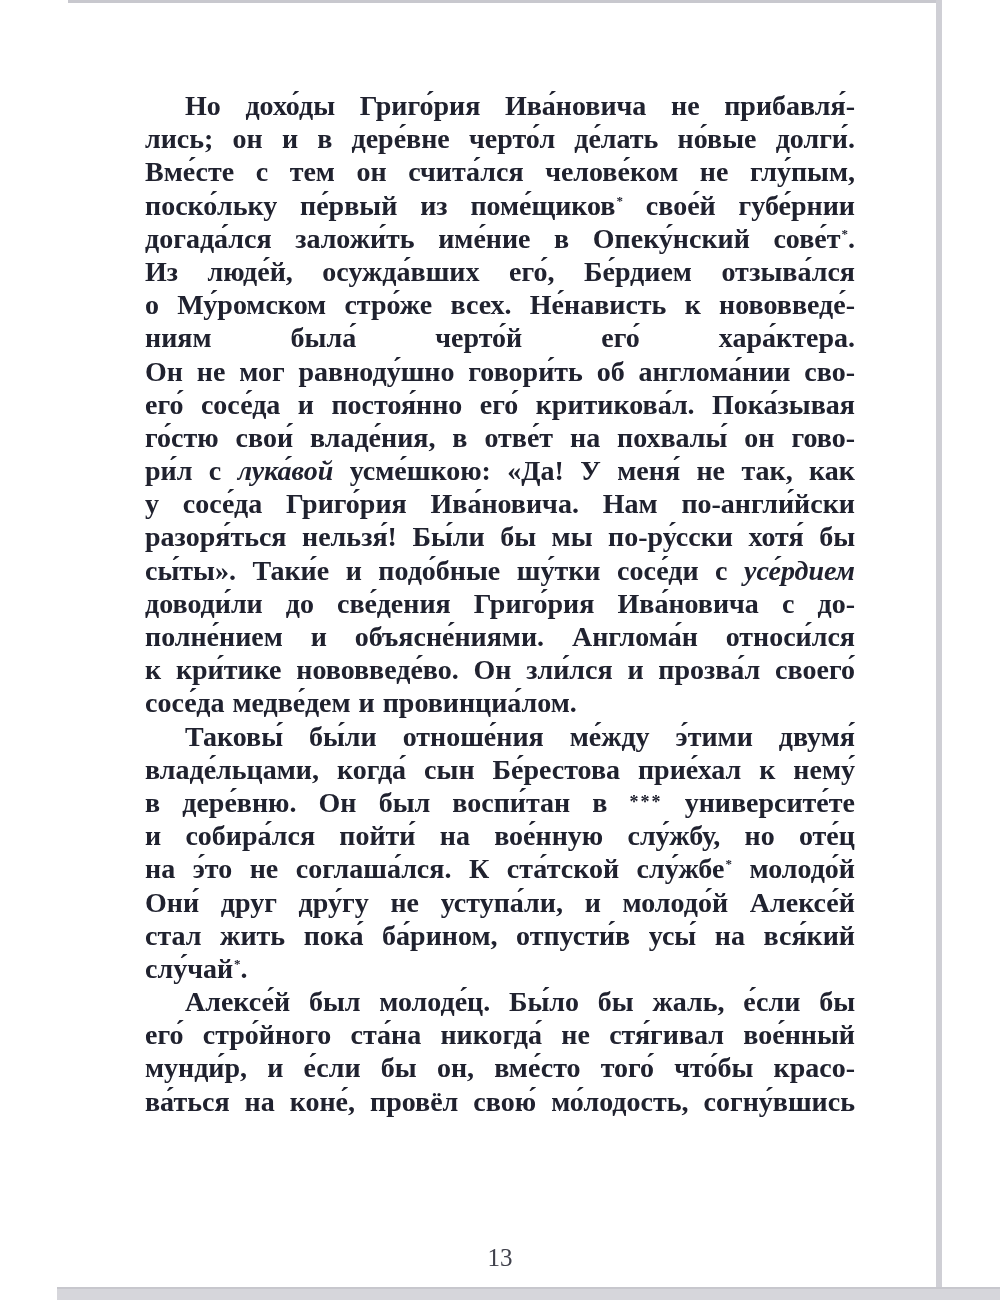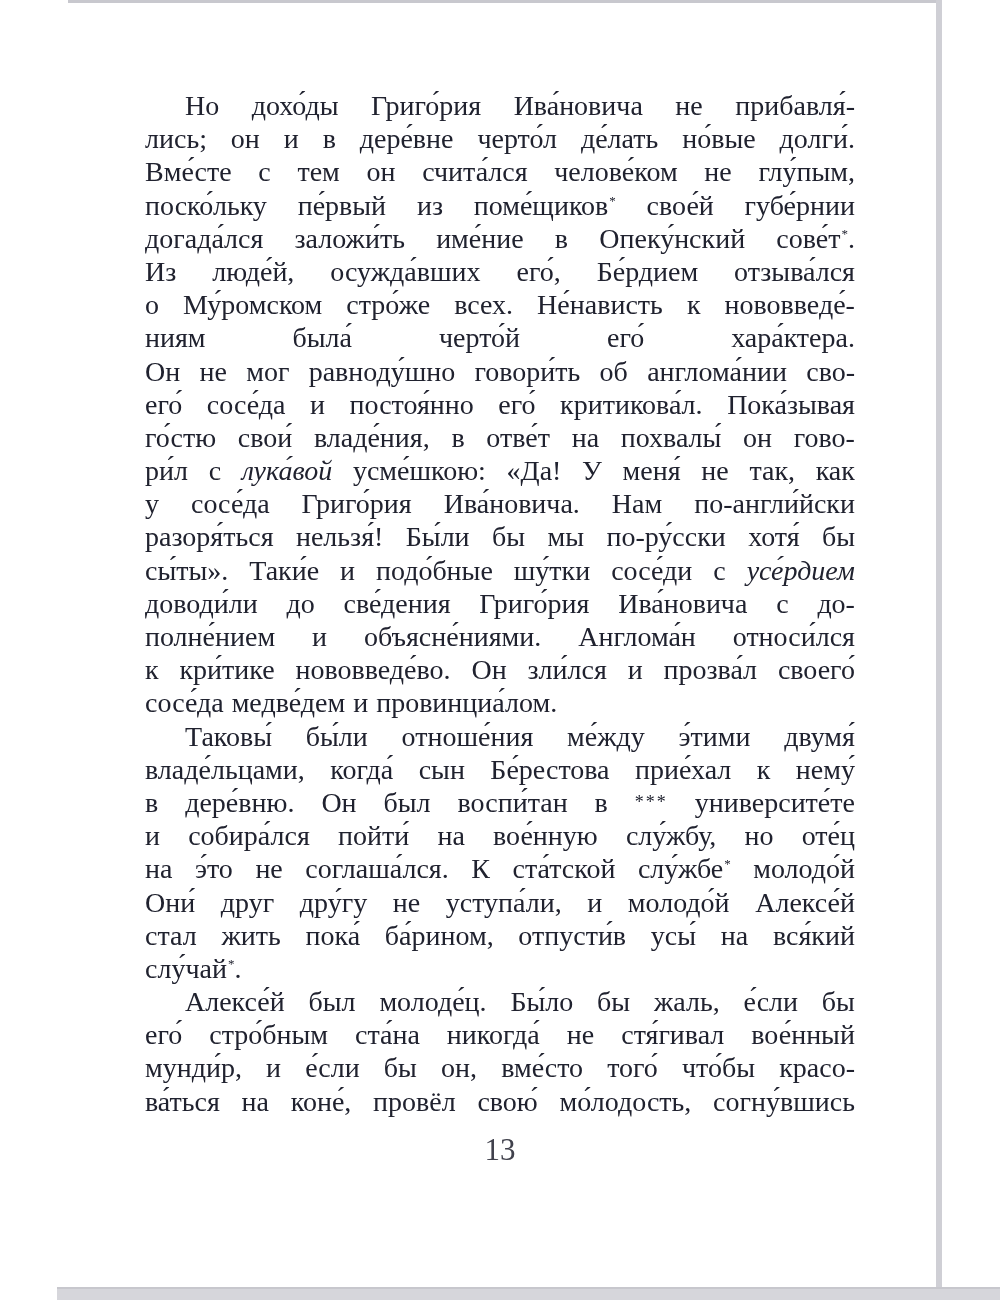--- a/index.html
+++ b/index.html
@@ -14,21 +14,21 @@
   .edge { position: absolute; }
   .edge-top    { left: 68px;  top: 0;       width: 868px; height: 3px;  background: #c8c8ce; }
   .edge-right  { left: 936px; top: 0;       width: 6px;   height: 1288px; background: #cfcfd5; }
   .edge-bottom { left: 57px;  top: 1287px;  width: 943px; height: 13px; background: #d6d6db; border-top: 2px solid #c7c7cd; box-sizing: border-box; }
 
   
   .text-block {
     position: absolute;
     left: 145px; top: 89px; width: 710px;
     color: #20222f;
-    font-weight: 400;
+    font-weight: 700;
     font-size: 28px;
   }
   .line {
     display: flex;
     justify-content: space-between;
     line-height: 33.2px;
     height: 33.2px;
     white-space: pre;
   }
   .line.indent { padding-left: 40px; }
@@ -42,23 +42,23 @@
     vertical-align: 10px;
     margin-left: 1px;
   }
   .stars {
     font-size: 18px;
     vertical-align: 7px;
     letter-spacing: 2px;
   }
   .page-number {
     position: absolute;
-    left: 145px; top: 1132px; width: 710px;
+    left: 145px; top: 1244px; width: 710px;
     text-align: center;
-    font-size: 31px;
+    font-size: 25px;
     font-weight: 400;
     color: #40414c;
   }
 </style>
 </head>
 <body>
 
 <div>
   <div class="edge edge-top"></div>
   <div class="edge edge-right"></div>
@@ -86,19 +86,19 @@
       <div class="line end"><span class="w">сосе́да</span><span class="w">медве́дем</span><span class="w">и</span><span class="w">провинциа́лом.</span></div>
       <div class="line indent"><span class="w">Таковы́</span><span class="w">бы́ли</span><span class="w">отноше́ния</span><span class="w">ме́жду</span><span class="w">э́тими</span><span class="w">двумя́</span></div>
       <div class="line"><span class="w">владе́льцами,</span><span class="w">когда́</span><span class="w">сын</span><span class="w">Бе́рестова</span><span class="w">прие́хал</span><span class="w">к</span><span class="w">нему́</span></div>
       <div class="line"><span class="w">в</span><span class="w">дере́вню.</span><span class="w">Он</span><span class="w">был</span><span class="w">воспи́тан</span><span class="w">в</span><span class="w"><span class="stars">***</span></span><span class="w">университе́те</span></div>
       <div class="line"><span class="w">и</span><span class="w">собира́лся</span><span class="w">пойти́</span><span class="w">на</span><span class="w">вое́нную</span><span class="w">слу́жбу,</span><span class="w">но</span><span class="w">оте́ц</span></div>
       <div class="line"><span class="w">на</span><span class="w">э́то</span><span class="w">не</span><span class="w">соглаша́лся.</span><span class="w">К</span><span class="w">ста́тской</span><span class="w">слу́жбе<sup class="fn">*</sup></span><span class="w">молодо́й</span></div>
       <div class="line"><span class="w">Они́</span><span class="w">друг</span><span class="w">дру́гу</span><span class="w">не</span><span class="w">уступа́ли,</span><span class="w">и</span><span class="w">молодо́й</span><span class="w">Алексе́й</span></div>
       <div class="line"><span class="w">стал</span><span class="w">жить</span><span class="w">пока́</span><span class="w">ба́рином,</span><span class="w">отпусти́в</span><span class="w">усы́</span><span class="w">на</span><span class="w">вся́кий</span></div>
       <div class="line end"><span class="w">слу́чай<sup class="fn">*</sup>.</span></div>
       <div class="line indent"><span class="w">Алексе́й</span><span class="w">был</span><span class="w">молоде́ц.</span><span class="w">Бы́ло</span><span class="w">бы</span><span class="w">жаль,</span><span class="w">е́сли</span><span class="w">бы</span></div>
-      <div class="line"><span class="w">его́</span><span class="w">стро́бным</span><span class="w">ста́на</span><span class="w">никогда́</span><span class="w">не</span><span class="w">стя́гивал</span><span class="w">вое́нный</span></div>
+      <div class="line"><span class="w">его́</span><span class="w">стро́йного</span><span class="w">ста́на</span><span class="w">никогда́</span><span class="w">не</span><span class="w">стя́гивал</span><span class="w">вое́нный</span></div>
       <div class="line"><span class="w">мунди́р,</span><span class="w">и</span><span class="w">е́сли</span><span class="w">бы</span><span class="w">он,</span><span class="w">вме́сто</span><span class="w">того́</span><span class="w">что́бы</span><span class="w">красо-</span></div>
       <div class="line"><span class="w">ва́ться</span><span class="w">на</span><span class="w">коне́,</span><span class="w">провёл</span><span class="w">свою́</span><span class="w">мо́лодость,</span><span class="w">согну́вшись</span></div>
     </div>
 
   <div class="page-number">13</div>
 </div>
 
 </body></html>

